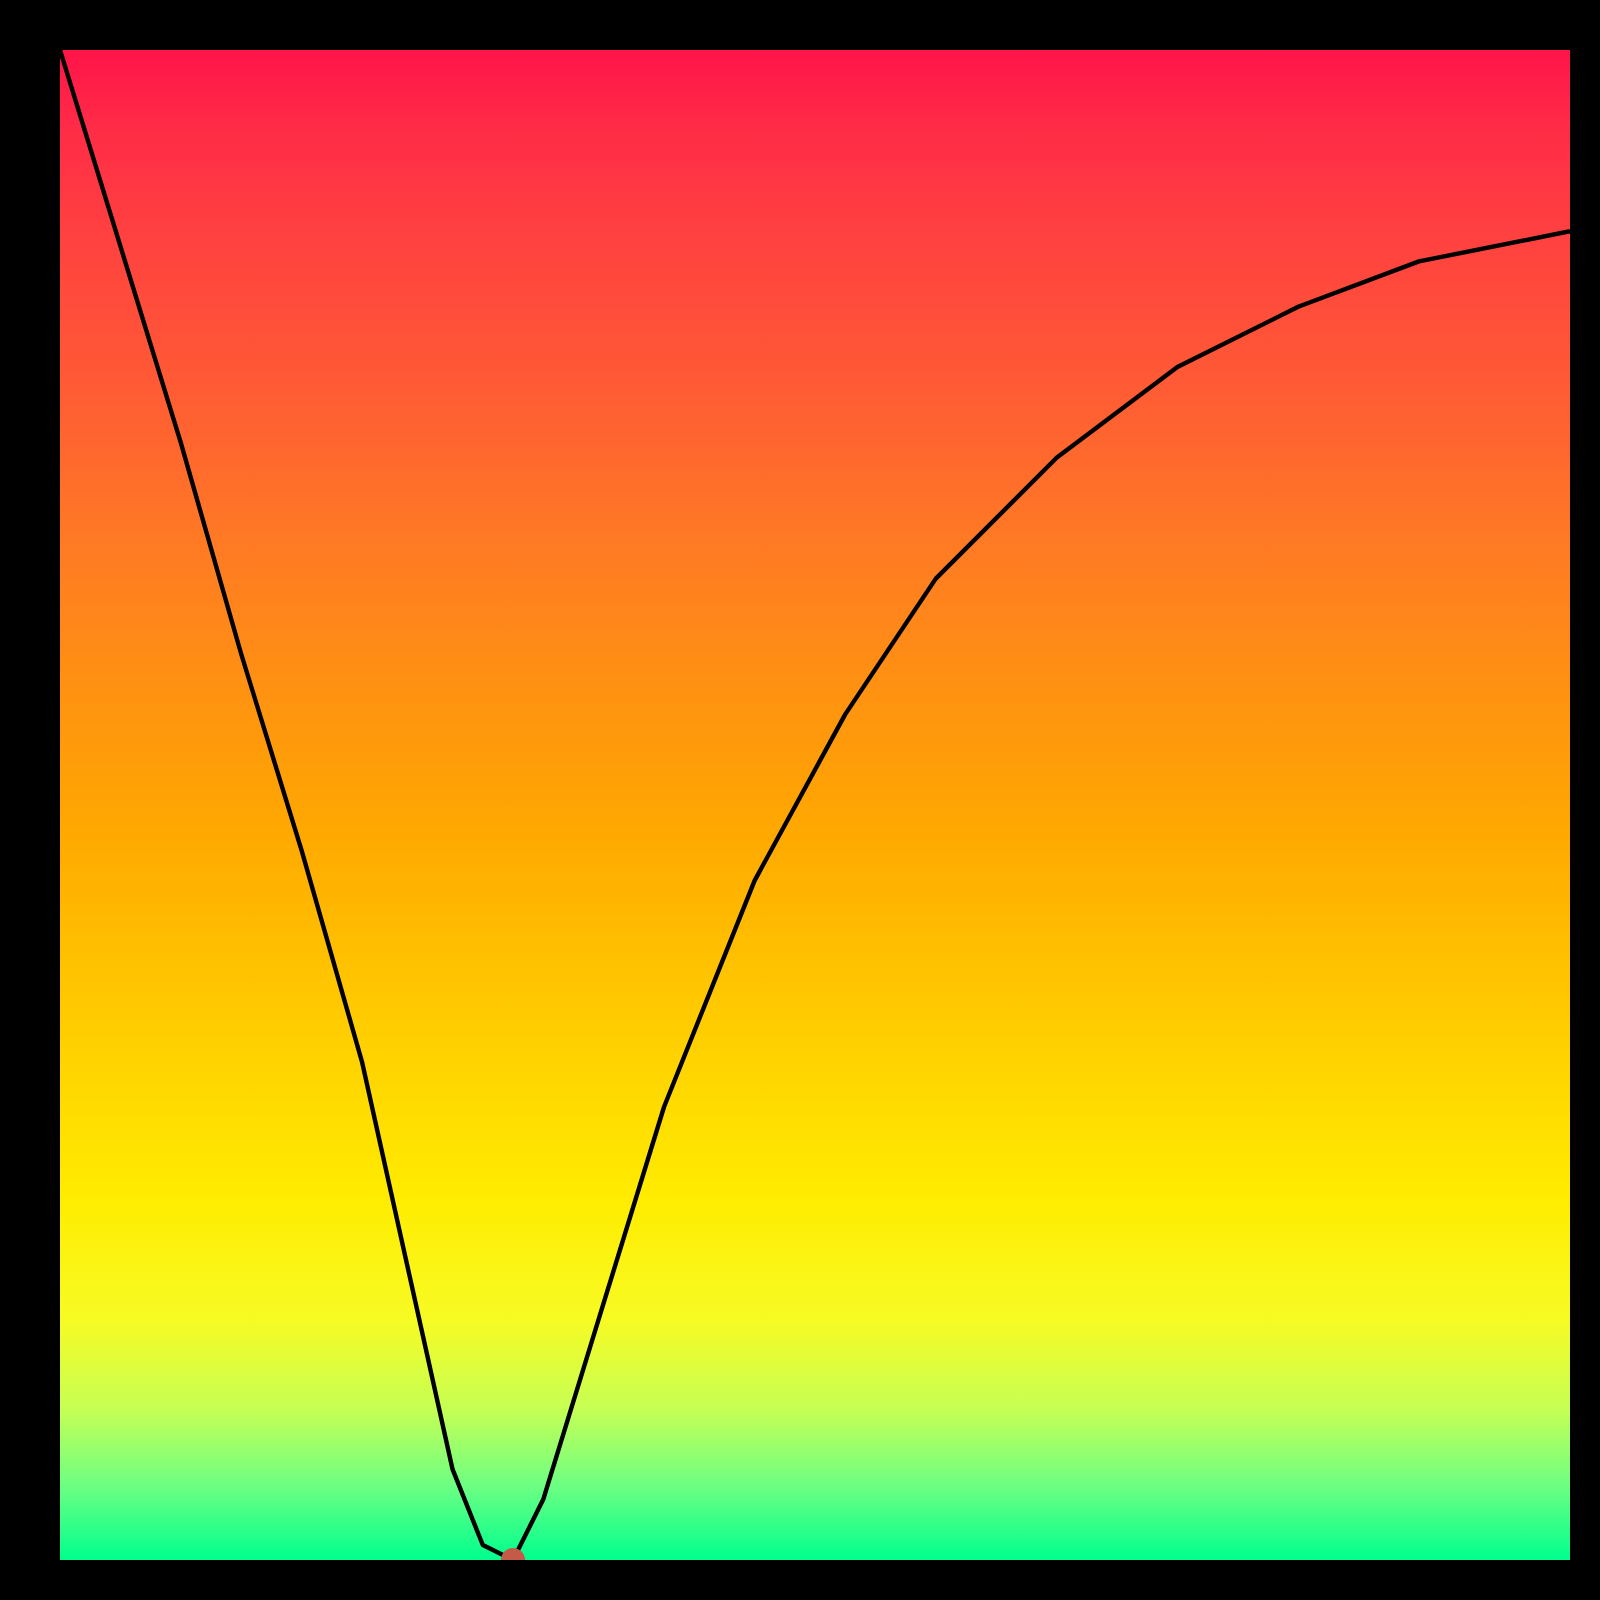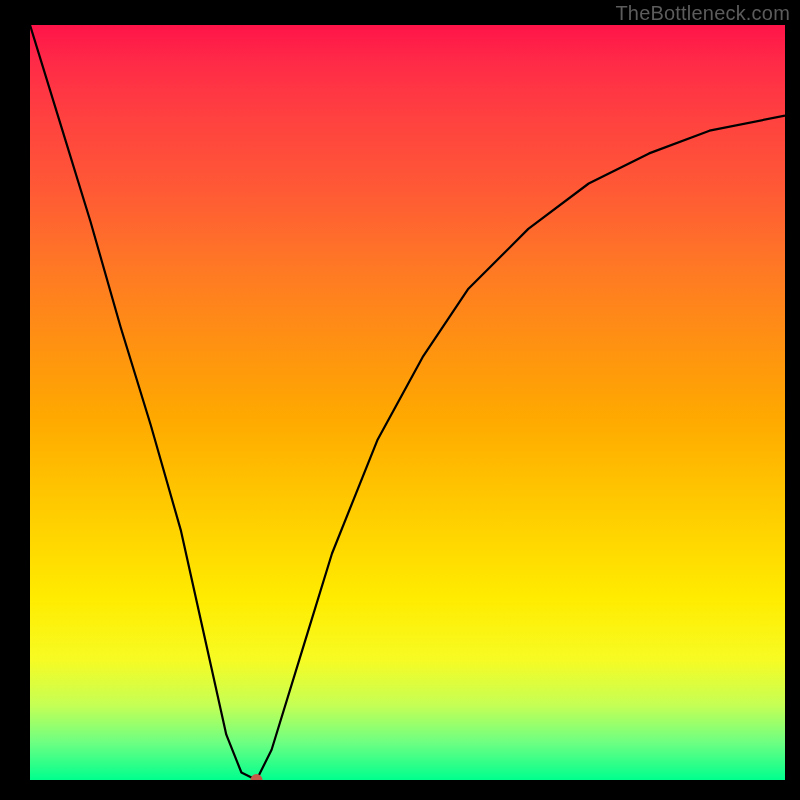--- a/index.html
+++ b/index.html
@@ -69,21 +69,20 @@
   .dot {
     fill: #c45a48;
     stroke: none;
   }
 </style>
 </head>
 <body>
 
 <div class="stage">
 
-  <div class="watermark">TheBottleneck.com</div>
 
   <div class="plot-area">
     <div class="gradient"></div>
 
     <svg class="curve" viewBox="0 0 755 755" preserveAspectRatio="none">
       <path d="M0.0 0.0 L30.2 98.1 L60.4 196.3 L90.6 302.0 L120.8 400.2 L151.0 505.9 L181.2 641.8 L196.3 709.7 L211.4 747.5 L226.5 755.0 L241.6 724.8 L271.8 626.6 L302.0 528.5 L347.3 415.3 L392.6 332.2 L437.9 264.3 L498.3 203.9 L558.7 158.5 L619.1 128.4 L679.5 105.7 L755.0 90.6"></path>
       <circle class="dot" r="6" cx="226.5" cy="755.0" fill="#c45a48"></circle>
     </svg>
   </div>
 

